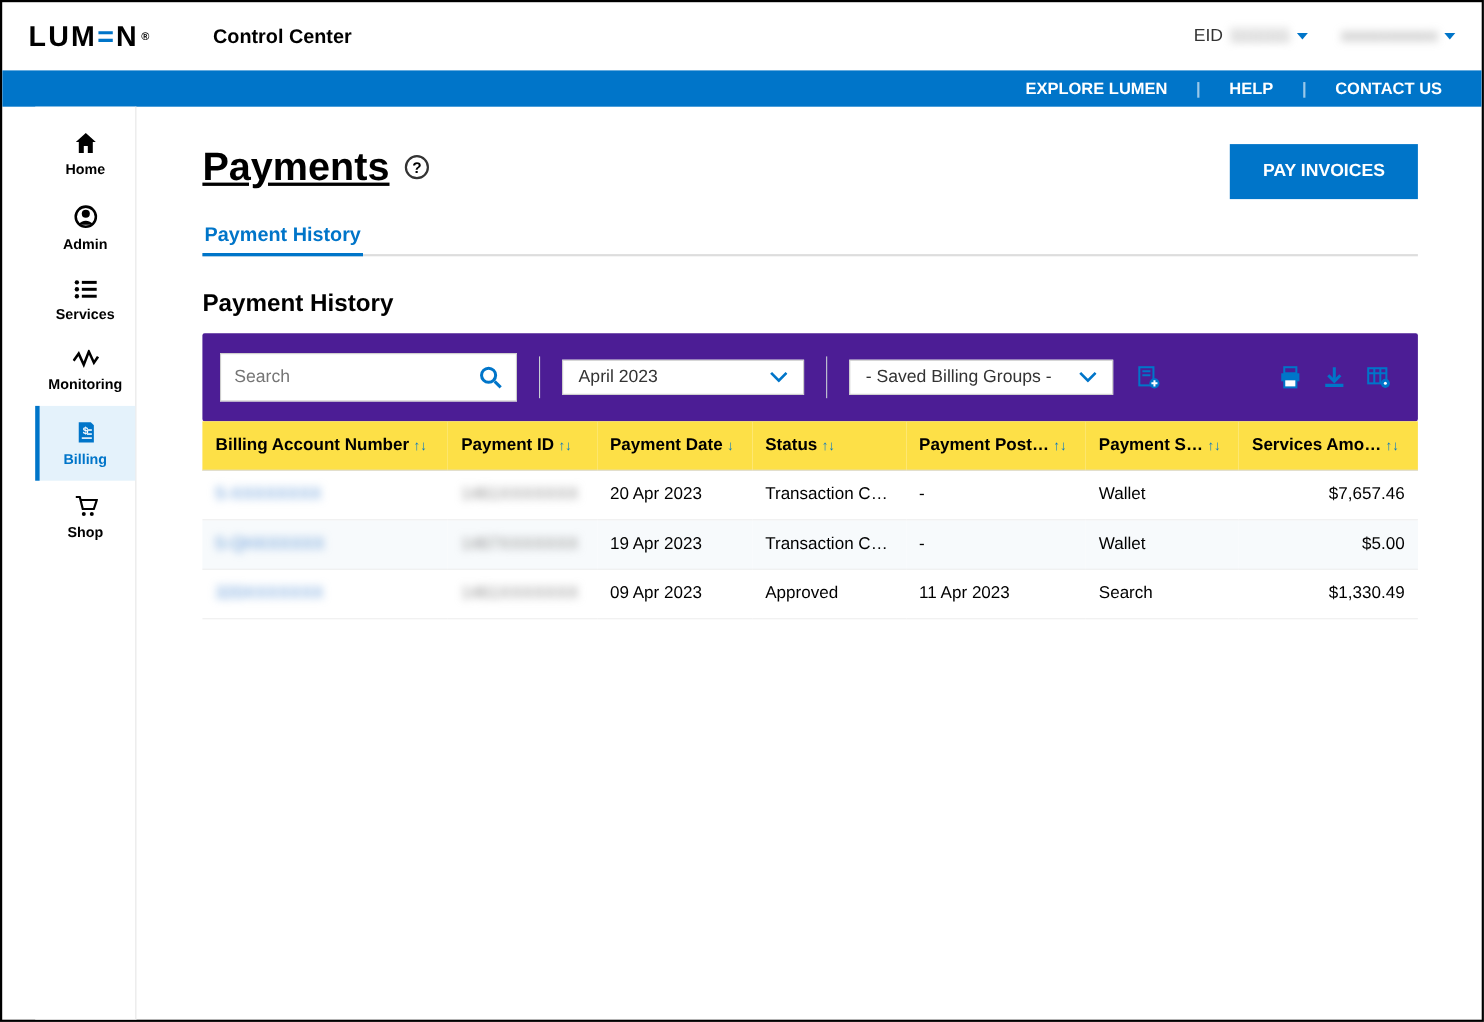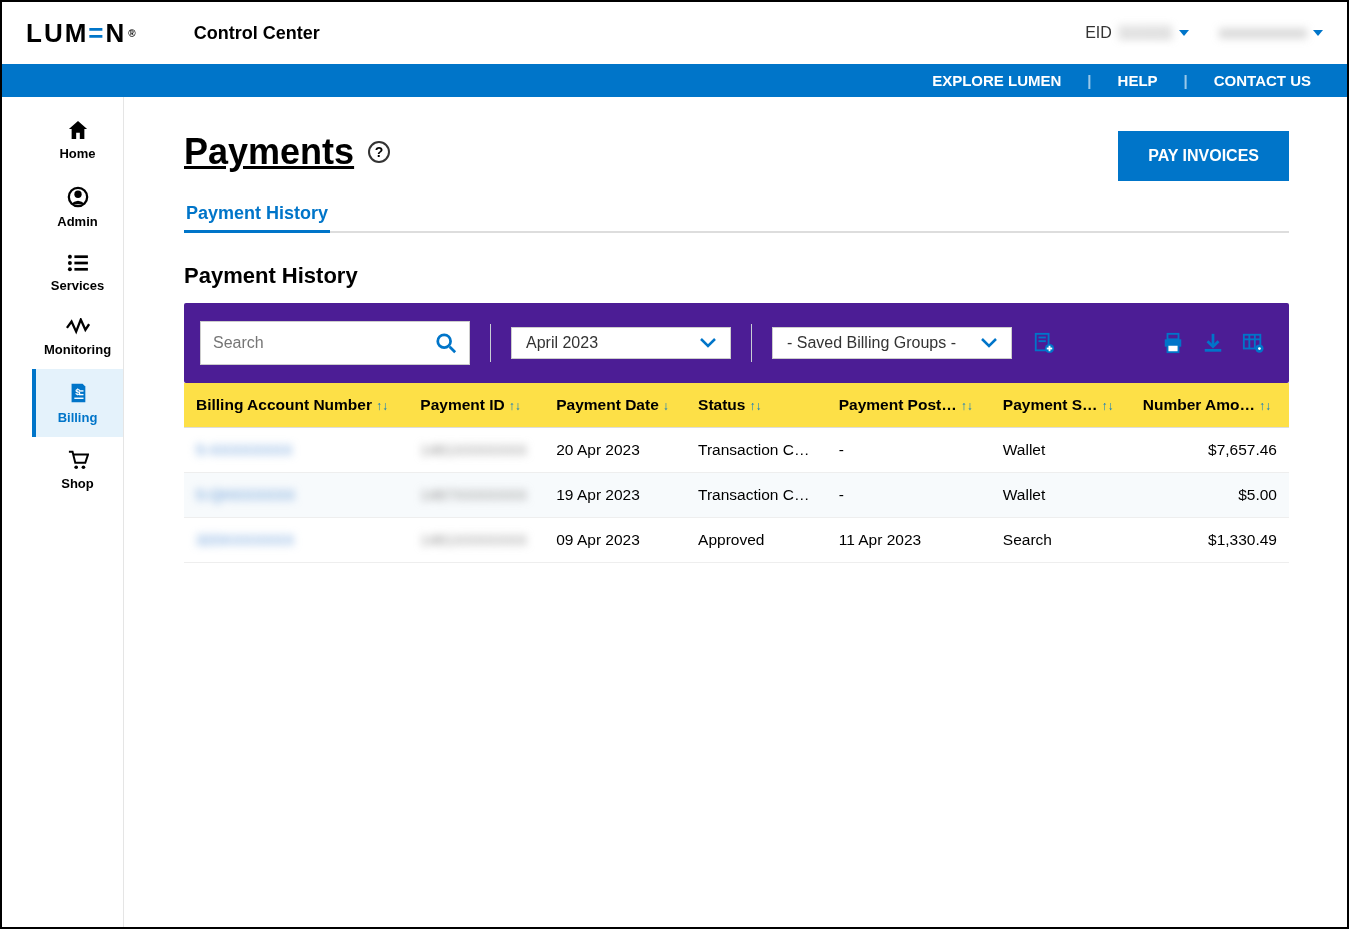--- a/index.html
+++ b/index.html
@@ -322,21 +322,21 @@
 
     <table class="table">
       <thead>
         <tr>
           <th><span>Billing Account Number</span><span class="sort">↑↓</span></th>
           <th><span>Payment ID</span><span class="sort">↑↓</span></th>
           <th><span>Payment Date</span><span class="sort" style="color:#0075c9">↓</span></th>
           <th><span>Status</span><span class="sort">↑↓</span></th>
           <th><span>Payment Post…</span><span class="sort">↑↓</span></th>
           <th><span>Payment S…</span><span class="sort">↑↓</span></th>
-          <th class="amount"><span>Number Amo…</span><span class="sort">↑↓</span></th>
+          <th class="amount"><span>Services Amo…</span><span class="sort">↑↓</span></th>
         </tr>
       </thead>
       <tbody>
         <tr>
           <td><span class="link-blur">5-XXXXXXXX</span></td>
           <td><span class="blur-cell">1461XXXXXXX</span></td>
           <td>20 Apr 2023</td>
           <td>Transaction C…</td>
           <td>-</td>
           <td>Wallet</td>

